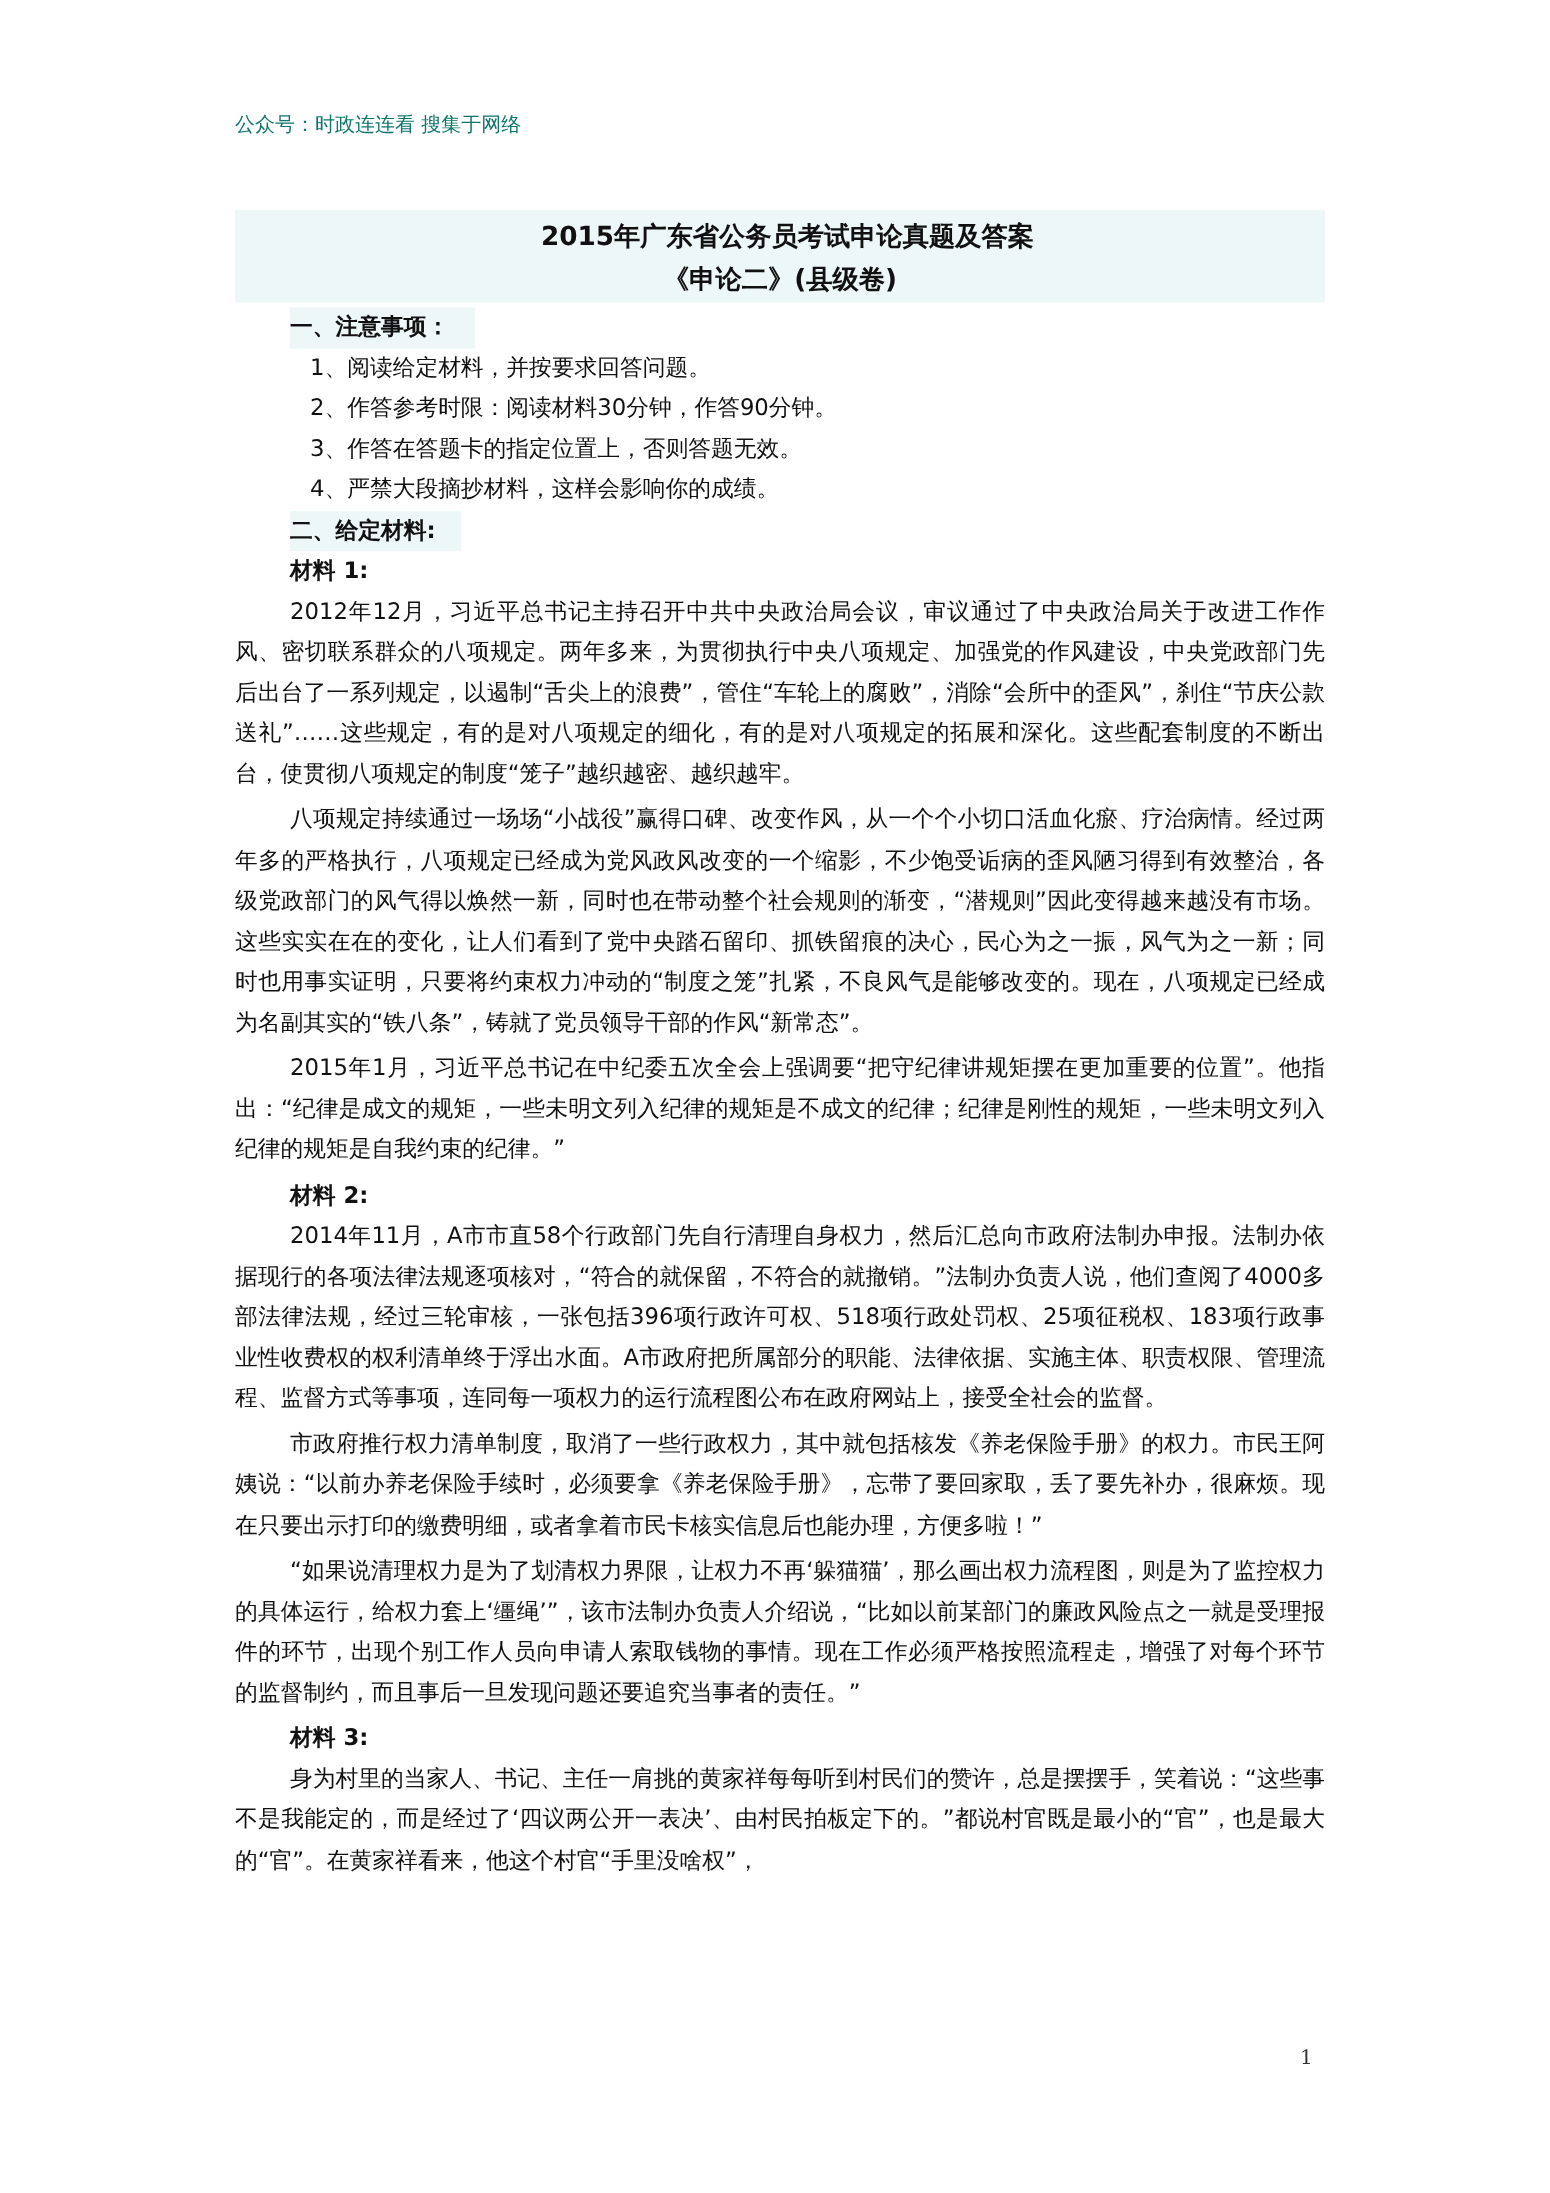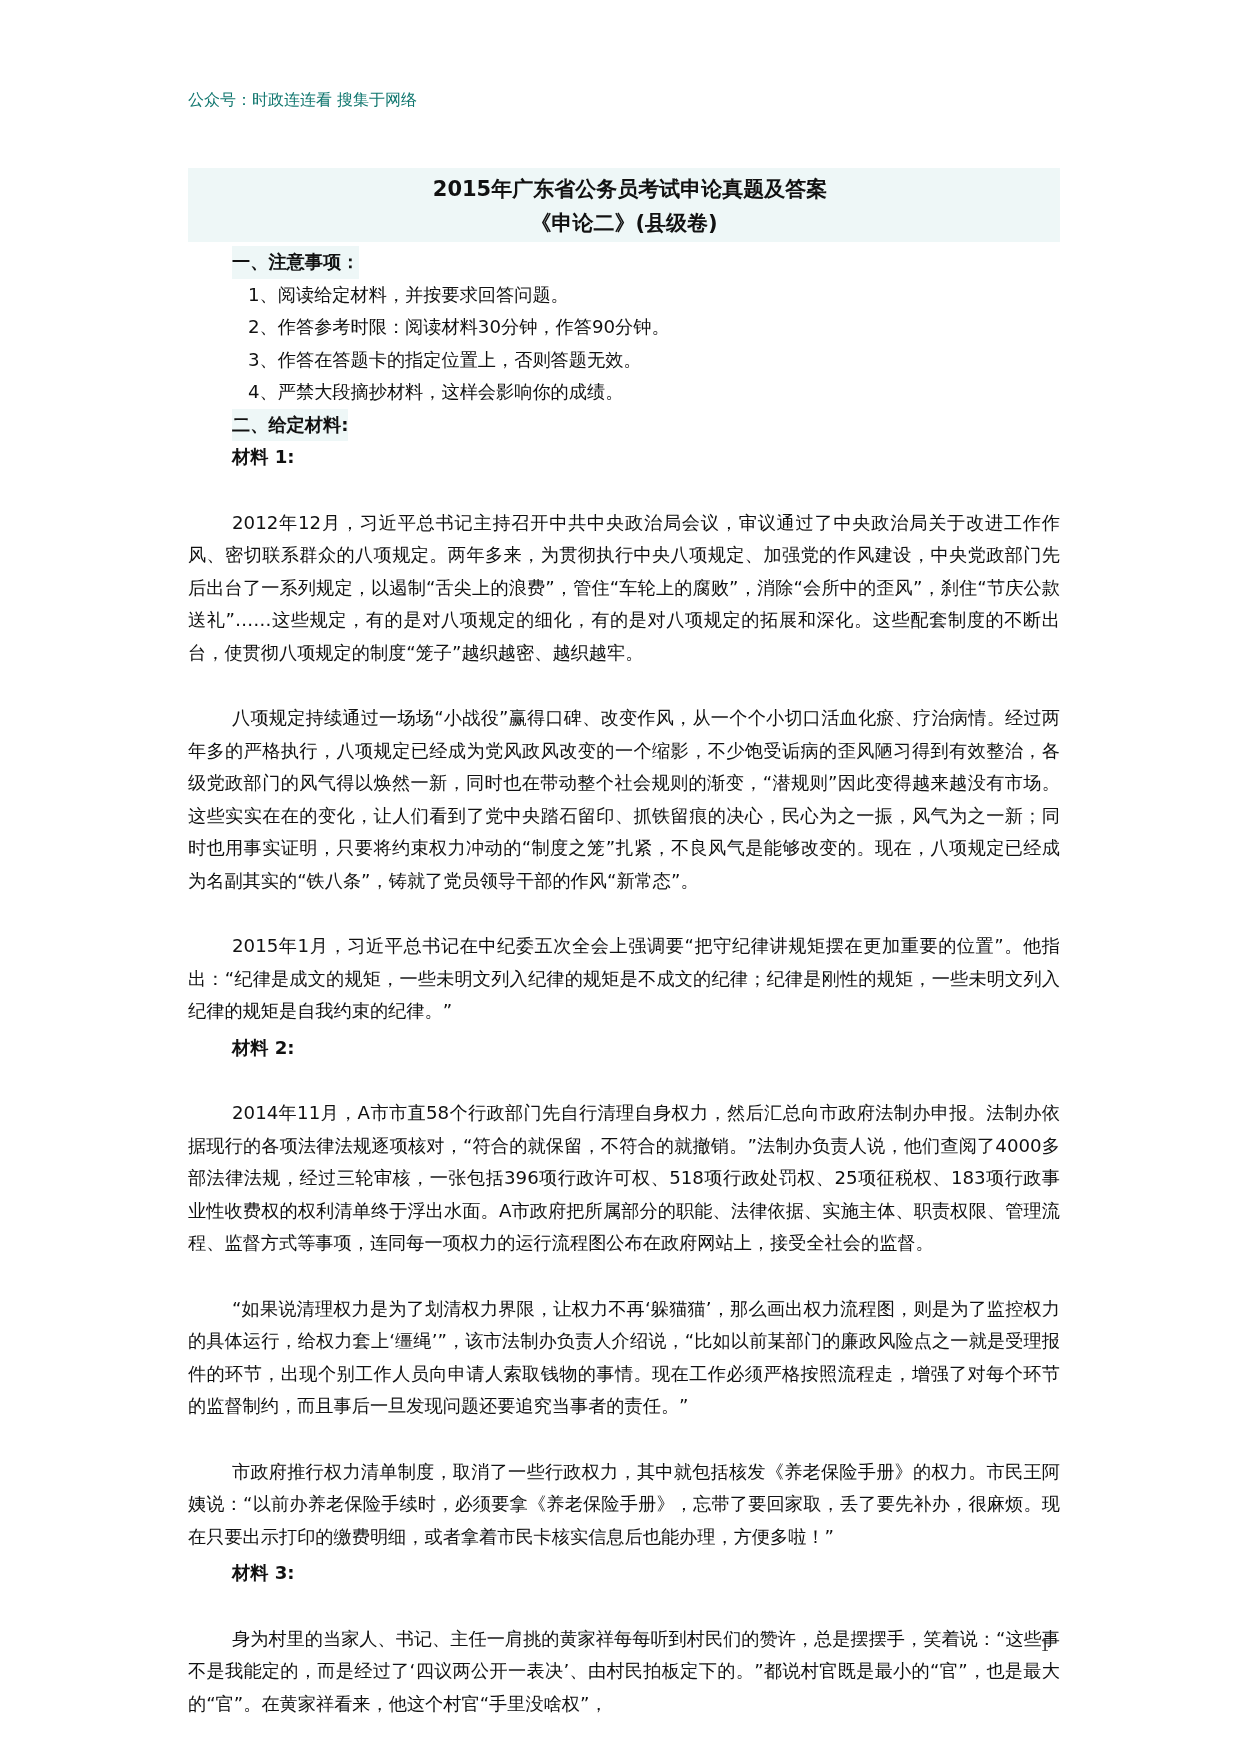--- a/index.html
+++ b/index.html
@@ -18,25 +18,25 @@
     text-align: center;
   }
   .title-line1 { font-size: 21px; font-weight: bold; line-height: 34px; margin-top: 4px; padding-left: 12px; }
   .title-line2 { font-size: 21px; font-weight: bold; line-height: 34px; }
   .content {
     position: absolute; left: 188px; top: 246px; width: 872px;
     font-size: 18.2px; line-height: 32.5px;
   }
   .section-head {
     margin-left: 44px; font-weight: bold;
-    display: inline-block; background: #eef7f7; padding-right: 0;
+    display: inline-block; background: #eef7f7; padding-right: 21px;
   }
   .rule-item { margin-left: 60px; }
   .material-head { margin-left: 44px; font-weight: bold; }
-  .para { text-indent: 44px; text-align: justify; margin-bottom: 4px; margin-top: 33px; }
+  .para { text-indent: 44px; text-align: justify; margin-bottom: 4px; }
   .block-row { display: block; }
   .page-number {
     position: absolute; left: 1040px; top: 1636px;
     font-family: "DejaVu Serif", "Liberation Serif", serif;
     font-size: 16px; color: #333;
   }
 </style>
 </head>
 <body>
 
@@ -55,20 +55,20 @@
   <div class="rule-item">4、严禁大段摘抄材料，这样会影响你的成绩。</div>
   <div class="block-row"><span class="section-head">二、给定材料:</span></div>
 
   <div class="material-head">材料 1:</div>
   <div class="para">2012年12月，习近平总书记主持召开中共中央政治局会议，审议通过了中央政治局关于改进工作作风、密切联系群众的八项规定。两年多来，为贯彻执行中央八项规定、加强党的作风建设，中央党政部门先后出台了一系列规定，以遏制“舌尖上的浪费”，管住“车轮上的腐败”，消除“会所中的歪风”，刹住“节庆公款送礼”……这些规定，有的是对八项规定的细化，有的是对八项规定的拓展和深化。这些配套制度的不断出台，使贯彻八项规定的制度“笼子”越织越密、越织越牢。</div>
   <div class="para">八项规定持续通过一场场“小战役”赢得口碑、改变作风，从一个个小切口活血化瘀、疗治病情。经过两年多的严格执行，八项规定已经成为党风政风改变的一个缩影，不少饱受诟病的歪风陋习得到有效整治，各级党政部门的风气得以焕然一新，同时也在带动整个社会规则的渐变，“潜规则”因此变得越来越没有市场。这些实实在在的变化，让人们看到了党中央踏石留印、抓铁留痕的决心，民心为之一振，风气为之一新；同时也用事实证明，只要将约束权力冲动的“制度之笼”扎紧，不良风气是能够改变的。现在，八项规定已经成为名副其实的“铁八条”，铸就了党员领导干部的作风“新常态”。</div>
   <div class="para">2015年1月，习近平总书记在中纪委五次全会上强调要“把守纪律讲规矩摆在更加重要的位置”。他指出：“纪律是成文的规矩，一些未明文列入纪律的规矩是不成文的纪律；纪律是刚性的规矩，一些未明文列入纪律的规矩是自我约束的纪律。”</div>
 
   <div class="material-head">材料 2:</div>
   <div class="para">2014年11月，A市市直58个行政部门先自行清理自身权力，然后汇总向市政府法制办申报。法制办依据现行的各项法律法规逐项核对，“符合的就保留，不符合的就撤销。”法制办负责人说，他们查阅了4000多部法律法规，经过三轮审核，一张包括396项行政许可权、518项行政处罚权、25项征税权、183项行政事业性收费权的权利清单终于浮出水面。A市政府把所属部分的职能、法律依据、实施主体、职责权限、管理流程、监督方式等事项，连同每一项权力的运行流程图公布在政府网站上，接受全社会的监督。</div>
+  <div class="para">市政府推行权力清单制度，取消了一些行政权力，其中就包括核发《养老保险手册》的权力。市民王阿姨说：“以前办养老保险手续时，必须要拿《养老保险手册》，忘带了要回家取，丢了要先补办，很麻烦。现在只要出示打印的缴费明细，或者拿着市民卡核实信息后也能办理，方便多啦！”</div>
   <div class="para">“如果说清理权力是为了划清权力界限，让权力不再‘躲猫猫’，那么画出权力流程图，则是为了监控权力的具体运行，给权力套上‘缰绳’”，该市法制办负责人介绍说，“比如以前某部门的廉政风险点之一就是受理报件的环节，出现个别工作人员向申请人索取钱物的事情。现在工作必须严格按照流程走，增强了对每个环节的监督制约，而且事后一旦发现问题还要追究当事者的责任。”</div>
-  <div class="para">市政府推行权力清单制度，取消了一些行政权力，其中就包括核发《养老保险手册》的权力。市民王阿姨说：“以前办养老保险手续时，必须要拿《养老保险手册》，忘带了要回家取，丢了要先补办，很麻烦。现在只要出示打印的缴费明细，或者拿着市民卡核实信息后也能办理，方便多啦！”</div>
 
   <div class="material-head">材料 3:</div>
   <div class="para">身为村里的当家人、书记、主任一肩挑的黄家祥每每听到村民们的赞许，总是摆摆手，笑着说：“这些事不是我能定的，而是经过了‘四议两公开一表决’、由村民拍板定下的。”都说村官既是最小的“官”，也是最大的“官”。在黄家祥看来，他这个村官“手里没啥权”，</div>
 </div>
 
 <div class="page-number">1</div>
 
 </body></html>

